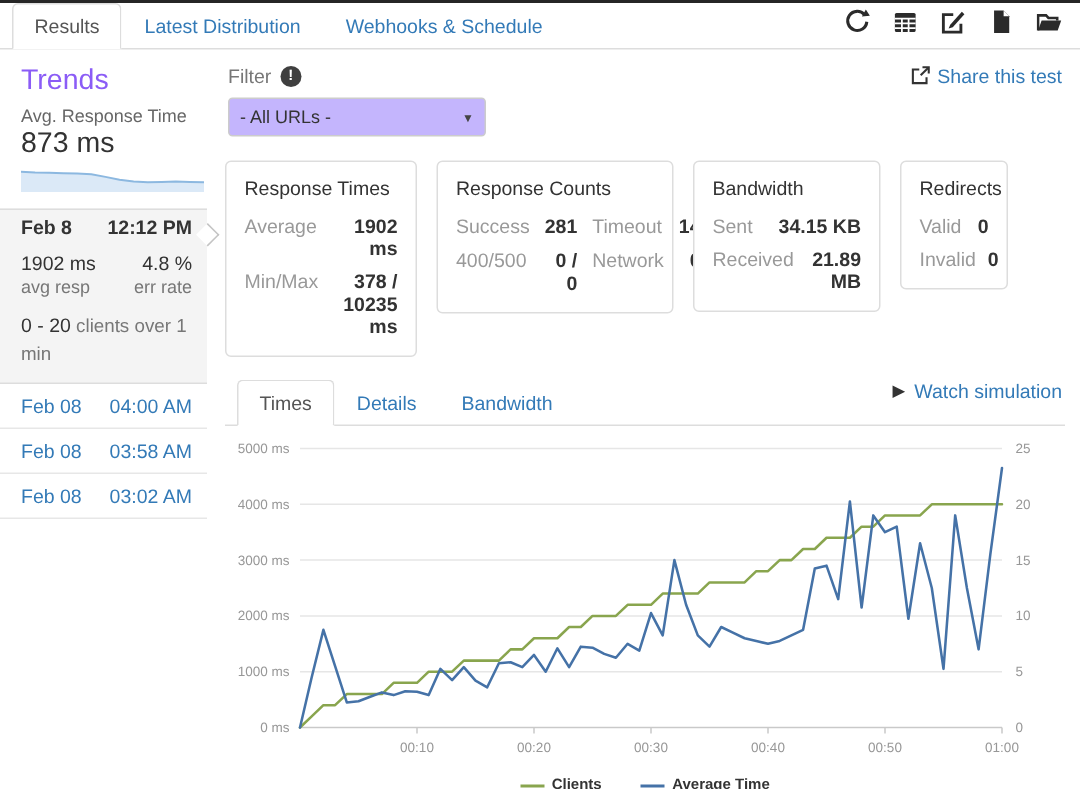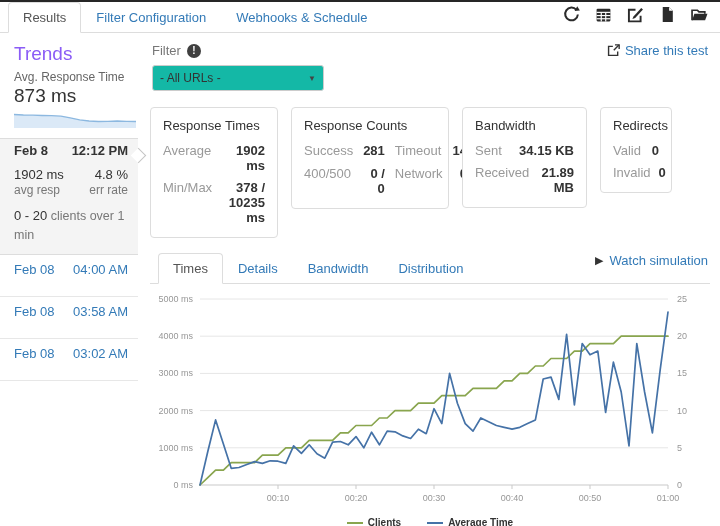--- a/index.html
+++ b/index.html
@@ -31,31 +31,31 @@
   .sel-run { position:relative; background:#f4f4f4; border-top:1px solid #ddd; border-bottom:1px solid #ddd;
              padding:4px 10px 10px 14px; cursor:pointer; }
   .sel-caret { position:absolute; right:-6px; top:11px; width:11px; height:11px; background:#fff;
                border-top:1px solid #c4c4c4; border-right:1px solid #c4c4c4; transform:rotate(45deg); z-index:2; }
   .sb-row { display:flex; justify-content:space-between; font-size:13px; }
   .sb-row.b { font-weight:bold; color:#333; }
   .sb-row.m1 { margin-top:9px; color:#333; }
   .sb-row.sub { color:#777; font-size:12px; margin-top:1px; }
   .sb-desc { margin-top:10px; font-size:12.5px; color:#777; line-height:1.45; }
   .sb-desc .rng { color:#333; font-size:13px; }
-  .run-item { display:flex; justify-content:space-between; padding:7px 10px 19px 14px; font-size:13px;
+  .run-item { display:flex; justify-content:space-between; padding:7px 10px 7px 14px; font-size:13px;
               color:#337ab7; border-bottom:1px solid #e7e7e7; cursor:pointer; }
 
   
   .filter-row { display:flex; justify-content:space-between; align-items:center; padding:2px 2px 0 2px; }
   .filter-label { display:flex; align-items:center; gap:6px; color:#777; font-size:13px; }
   .info-icon { width:14px; height:14px; border-radius:50%; background:#3f3f3f; color:#fff; font-size:10px;
                font-weight:bold; text-align:center; line-height:14px; cursor:pointer; }
   .share-link { display:flex; align-items:center; gap:5px; color:#337ab7; font-size:13px; cursor:pointer; }
   .select-box { margin-top:7px; margin-left:2px; width:172px; height:24px; border:1px solid #ccc; border-radius:3px;
-                background:#14b8a6; display:flex; align-items:center; justify-content:space-between; padding:12px 7px;
+                background:#c4b5fd; display:flex; align-items:center; justify-content:space-between; padding:12px 7px;
                 font-size:12px; color:#333; cursor:pointer; }
   .select-caret { font-size:8px; color:#444; }
 
   
   .cards { display:flex; gap:13px; margin-top:16px; align-items:flex-start; }
   .card { border:1px solid #ddd; border-radius:4px; padding:10px 12px 12px; font-size:13px; background:#fff; }
   .card-title { color:#333; margin-bottom:10px; }
   .kv { display:flex; justify-content:space-between; gap:8px; margin-top:7px; align-items:flex-start; }
   .kv .k { color:#999; }
   .kv .v { color:#333; font-weight:bold; text-align:right; }
@@ -83,21 +83,21 @@
 </style>
 </head>
 <body>
 
 <div class="app">
   <div class="top-strip"></div>
 
   <div class="header">
     <div class="tabbar">
       <div class="tab active">Results</div>
-      <div class="tab">Filter Configuration</div>
+      <div class="tab">Latest Distribution</div>
       <div class="tab">Webhooks &amp; Schedule</div>
     </div>
     <div class="header-icons">
       <svg class="hicon" viewBox="0 0 16 16">
         <path d="M12.6 3.6 A6 6 0 1 0 14 8" fill="none" stroke="#2b2b2b" stroke-width="1.9"></path>
         <polygon points="10.9,4.7 15.9,4.3 13.4,0.3" fill="#2b2b2b"></polygon>
       </svg>
       <svg class="hicon" viewBox="0 0 16 16">
         <rect x="1.5" y="2.5" width="13" height="12" rx="1" fill="#2b2b2b"></rect>
         <g stroke="#fff" stroke-width="1.1">
@@ -241,21 +241,20 @@
             <span class="k">Invalid</span>
             <span class="v">0</span>
           </div>
         </div>
       </div>
 
       <div class="tabbar tabbar2">
         <div class="tab active">Times</div>
         <div class="tab">Details</div>
         <div class="tab">Bandwidth</div>
-        <div class="tab">Distribution</div>
         <div class="watch-link">
           <span class="play-glyph">▶</span>
           <span>Watch simulation</span>
         </div>
       </div>
 
       <div class="chart-wrap">
         <svg id="times-chart" width="556" height="222">
             <line x1="50" y1="196" x2="518" y2="196" stroke="#c9c9c9" stroke-width="1"></line>
             <text x="43" y="199" text-anchor="end" fill="#979797" font-size="9" font-family="Liberation Sans, sans-serif">0 ms</text>

